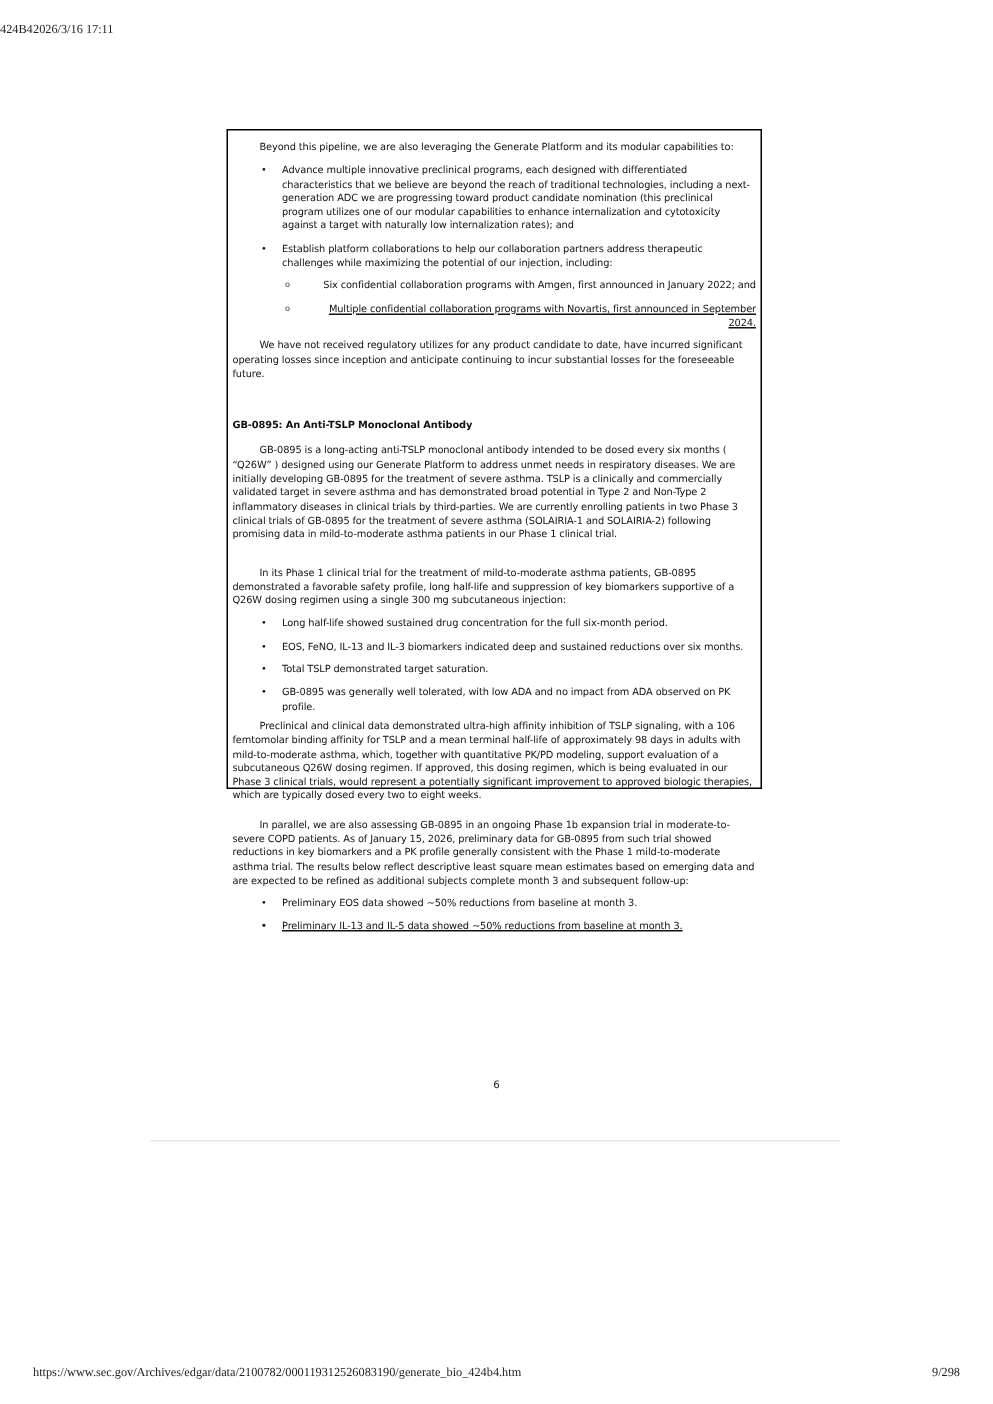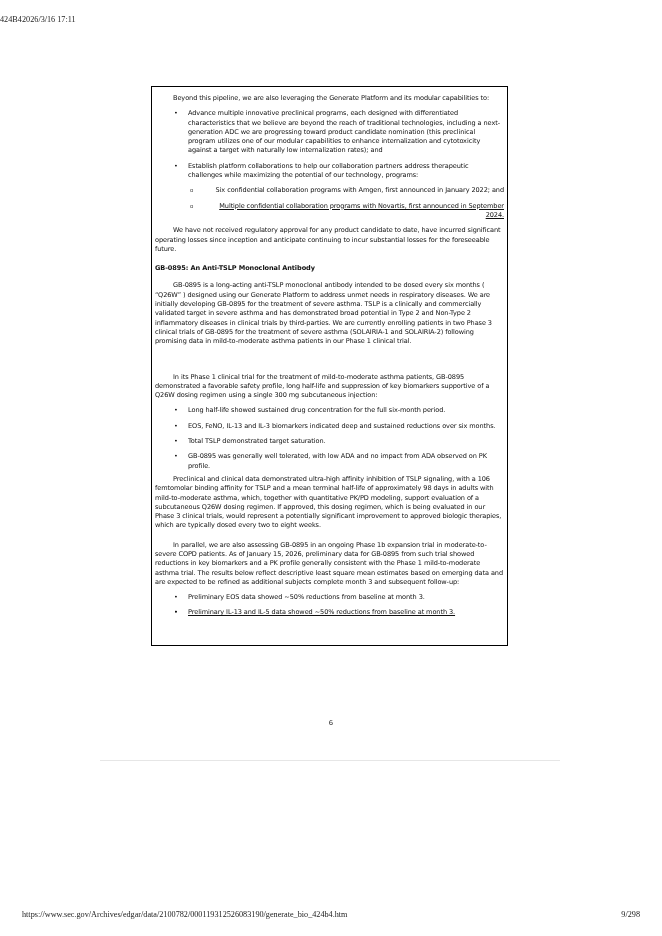--- a/index.html
+++ b/index.html
@@ -15,30 +15,30 @@
     }
     .print-header { top: 15px; height: 12px; }
     .print-footer { top: 910px; height: 12px; }
     .ph-left { position: absolute; left: 22px; }
     .ph-center { position: absolute; left: 0; width: 662px; }
     .pf-left { position: absolute; left: 22px; }
     .pf-right { position: absolute; right: 22px; }
 
     .doc-box {
       position: absolute; left: 151px; top: 86px;
-      width: 357px; height: 560px;
+      width: 357px; height: 440px;
       border: 1px solid #000; box-sizing: border-box;
       padding: 7px 3px 0 3px;
       font-family: "DejaVu Sans", sans-serif;
       font-size: 6.55px; line-height: 9.3px; color: #111;
       letter-spacing: -0.08px;
     }
     p { margin: 0 0 6px 0; }
     .indent { text-indent: 18px; }
-    .heading { font-weight: bold; margin: 10px 0 8px 0; }
+    .heading { font-weight: bold; margin: 25px 0 8px 0; }
     ul.bullets { list-style: none; margin: 0 0 6px 0; padding: 0; }
     ul.bullets > li { position: relative; padding-left: 33px; margin-bottom: 6px; }
     ul.bullets > li .bul { position: absolute; left: 19px; top: 0; }
     ul.sub { list-style: none; margin: 6px 0 0 0; padding: 0; text-align: right; }
     ul.sub > li { position: relative; padding-left: 18px; margin-bottom: 6px; }
     ul.sub > li .bul { position: absolute; left: 2px; top: 0; font-size: 5.5px; color: #444; }
     .last-list li:last-child { margin-bottom: 0; text-decoration: underline; }
 
     .page-number {
       position: absolute; top: 719px; left: 0; width: 662px; text-align: center;
@@ -60,41 +60,41 @@
 <div class="doc-box">
   <p class="indent">Beyond this pipeline, we are also leveraging the Generate Platform and its modular capabilities to:</p>
 
   <ul class="bullets">
     <li>
       <span class="bul">•</span>
       <span>Advance multiple innovative preclinical programs, each designed with differentiated characteristics that we believe are beyond the reach of traditional technologies, including a next-generation ADC we are progressing toward product candidate nomination (this preclinical program utilizes one of our modular capabilities to enhance internalization and cytotoxicity against a target with naturally low internalization rates); and</span>
     </li>
     <li>
       <span class="bul">•</span>
-      <span>Establish platform collaborations to help our collaboration partners address therapeutic challenges while maximizing the potential of our technology, programs:</span>
+      <span>Establish platform collaborations to help our collaboration partners address therapeutic challenges while maximizing the potential of our injection, including:</span>
       <ul class="sub last-list">
         <li>
           <span class="bul">o</span>
           <span>Six confidential collaboration programs with Amgen, first announced in January 2022; and</span>
         </li>
         <li>
           <span class="bul">o</span>
           <span>Multiple confidential collaboration programs with Novartis, first announced in September 2024.</span>
         </li>
       </ul>
     </li>
   </ul>
 
-  <p class="indent">We have not received regulatory approval for any product candidate to date, have incurred significant operating losses since inception and anticipate continuing to incur substantial losses for the foreseeable future.</p>
+  <p class="indent">We have not received regulatory utilizes for any product candidate to date, have incurred significant operating losses since inception and anticipate continuing to incur substantial losses for the foreseeable future.</p>
 
   <p class="heading">GB-0895: An Anti-TSLP Monoclonal Antibody</p>
 
   <p class="indent">GB-0895 is a long-acting anti-TSLP monoclonal antibody intended to be dosed every six months ( “Q26W” ) designed using our Generate Platform to address unmet needs in respiratory diseases. We are initially developing GB-0895 for the treatment of severe asthma. TSLP is a clinically and commercially validated target in severe asthma and has demonstrated broad potential in Type 2 and Non-Type 2 inflammatory diseases in clinical trials by third-parties. We are currently enrolling patients in two Phase 3 clinical trials of GB-0895 for the treatment of severe asthma (SOLAIRIA-1 and SOLAIRIA-2) following promising data in mild-to-moderate asthma patients in our Phase 1 clinical trial.</p>
 
-  <p class="indent" style="margin-top:26px;">In its Phase 1 clinical trial for the treatment of mild-to-moderate asthma patients, GB-0895 demonstrated a favorable safety profile, long half-life and suppression of key biomarkers supportive of a Q26W dosing regimen using a single 300 mg subcutaneous injection:</p>
+  <p class="indent" style="margin-top:16px;">In its Phase 1 clinical trial for the treatment of mild-to-moderate asthma patients, GB-0895 demonstrated a favorable safety profile, long half-life and suppression of key biomarkers supportive of a Q26W dosing regimen using a single 300 mg subcutaneous injection:</p>
 
   <ul class="bullets">
     <li>
       <span class="bul">•</span>
       <span>Long half-life showed sustained drug concentration for the full six-month period.</span>
     </li>
     <li>
       <span class="bul">•</span>
       <span>EOS, FeNO, IL-13 and IL-3 biomarkers indicated deep and sustained reductions over six months.</span>
     </li>

